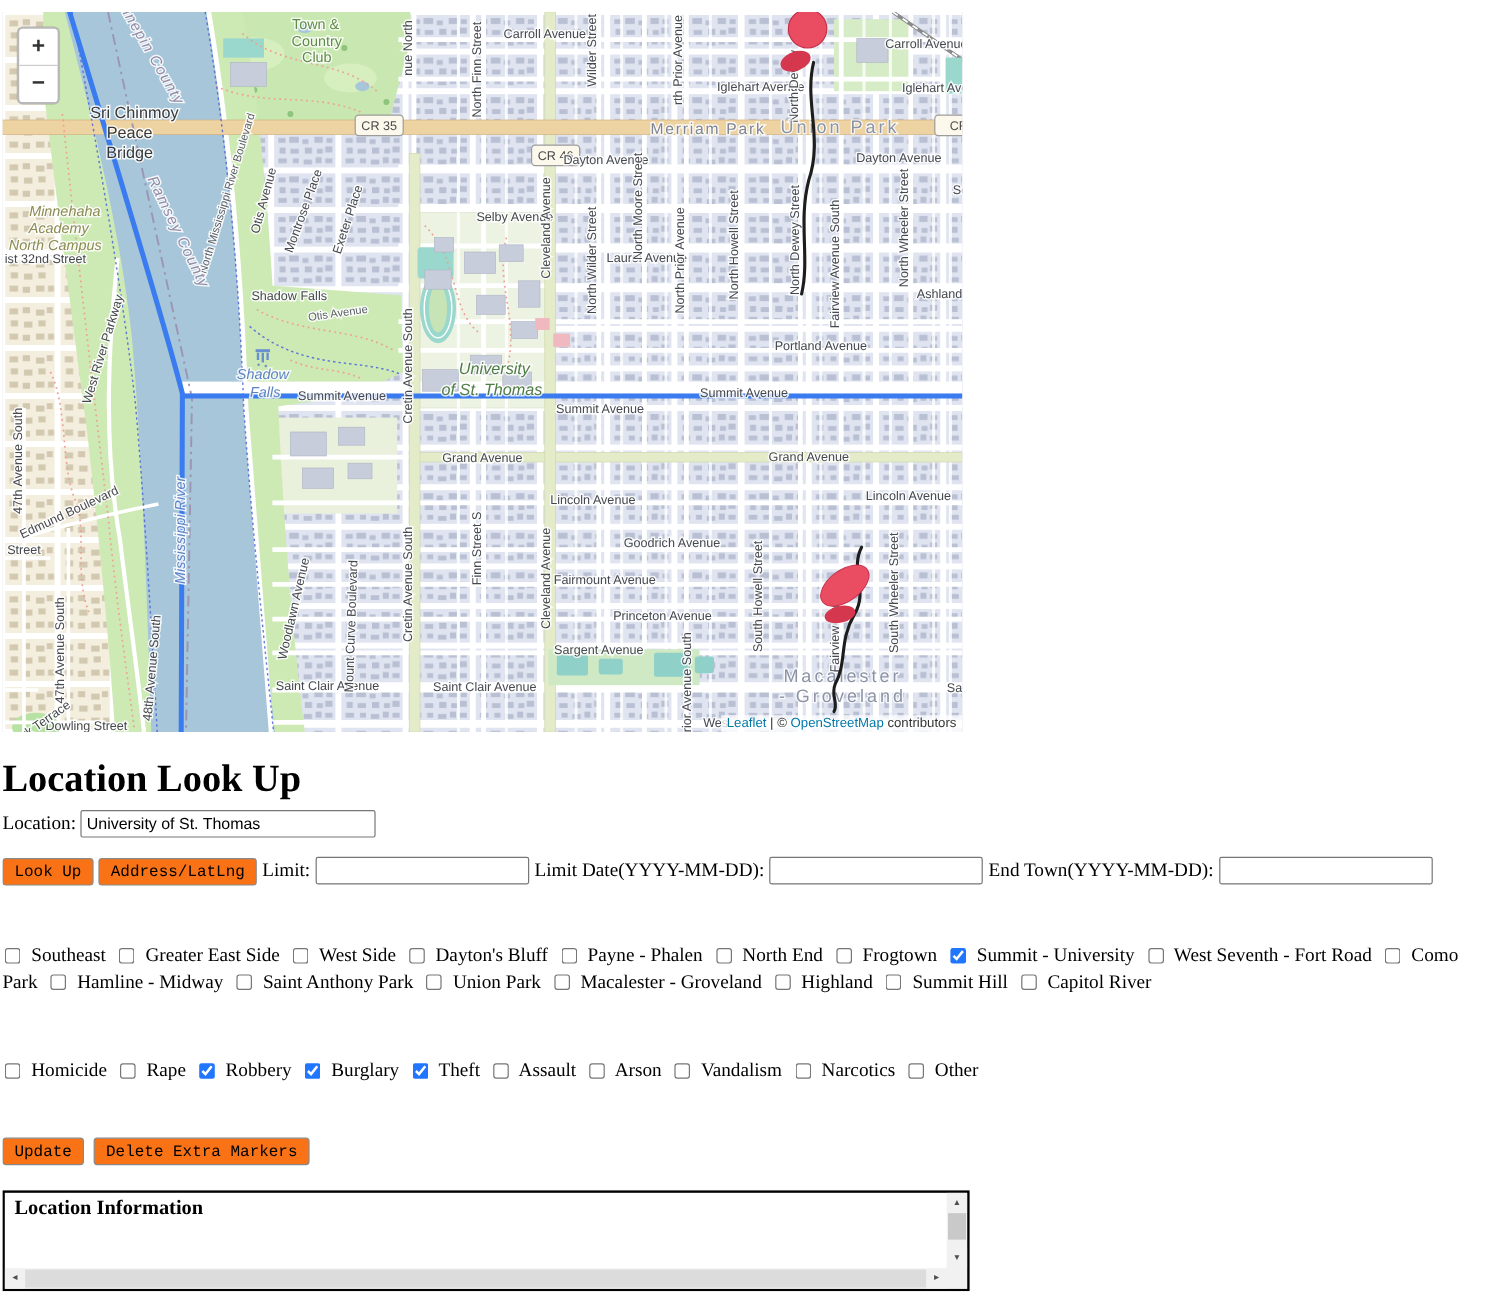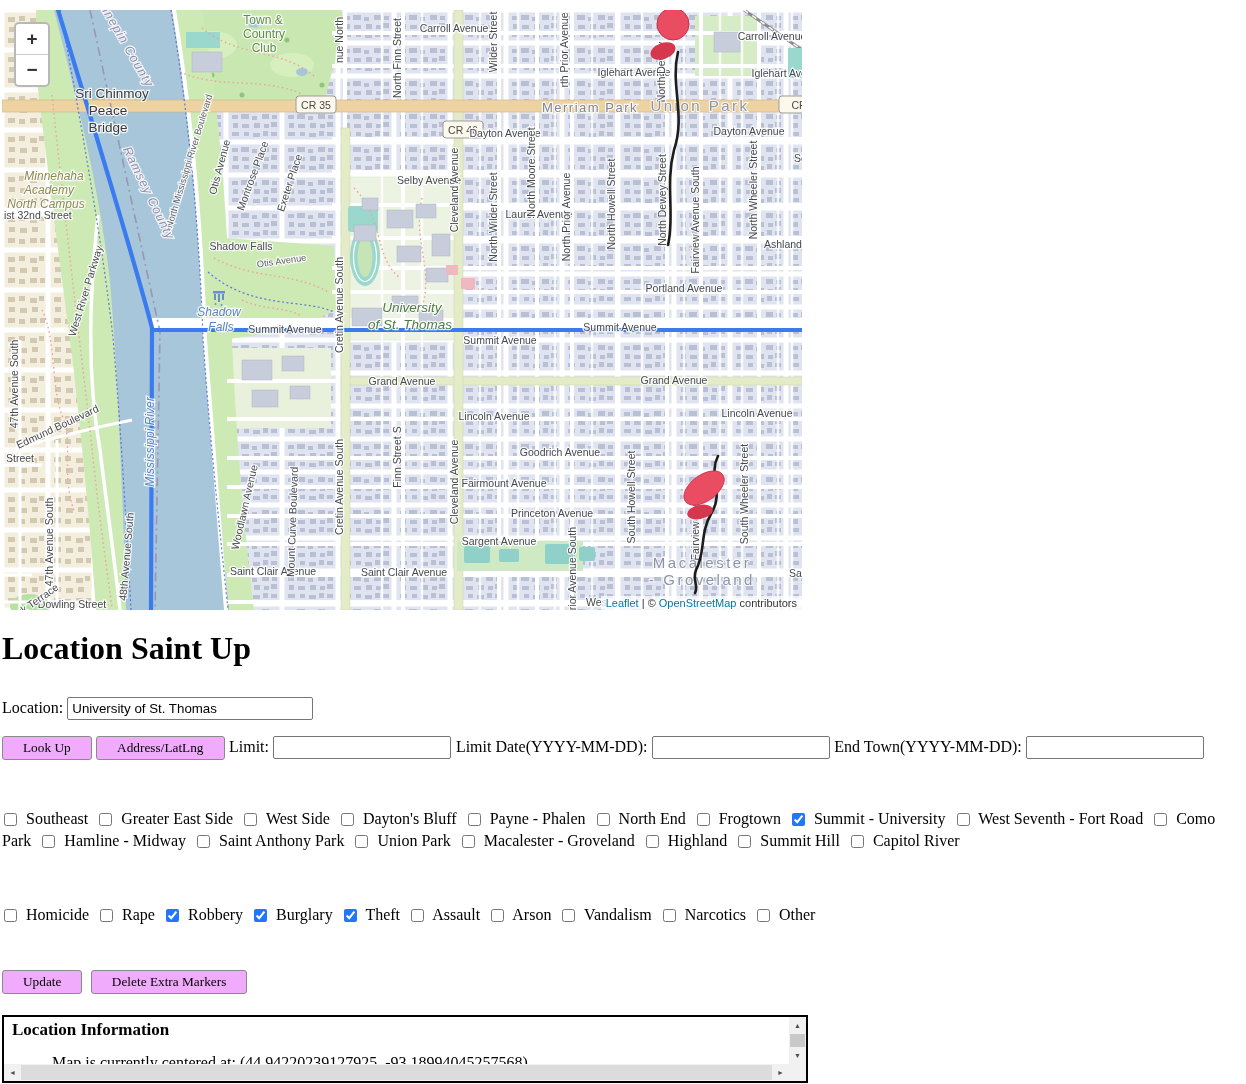--- a/index.html
+++ b/index.html
@@ -30,36 +30,36 @@
 
   .leaflet-zoom{position:absolute;top:12px;left:12px;width:32px;background:#fff;border:2px solid rgba(0,0,0,.28);border-radius:5px;z-index:10}
   .leaflet-zoom a{display:block;width:100%;height:30px;line-height:30px;text-align:center;font-weight:bold;font-size:19px;color:#333;cursor:pointer;text-decoration:none}
   .zin{border-bottom:1px solid #ccc}
   .attrib{position:absolute;right:0;bottom:0;background:rgba(255,255,255,.75);padding:1px 5px;font-size:11px;color:#333;z-index:10}
   .attrib a{color:#0078a8;text-decoration:none;cursor:pointer}
 
   
   h1{font-family:"Liberation Serif",serif;font-size:32px;margin:20px 0 0 0;font-weight:bold}
   .serif{font-family:"Liberation Serif",serif;font-size:16px}
-  .row-loc{margin-top:30px}
+  .row-loc{margin-top:8px}
   input[type=text]{height:17px;font-size:13.3px;font-family:"Liberation Sans",sans-serif;border:1px solid #767676;border-radius:2px;padding:2px 4px}
   .loc-input{width:236px}
   .mid-input{width:168px}
-  .btn{font-size:13.3px;font-family:Liberation Serif, serif;background:#f0abfc;border:1px solid #8a8a8a;border-radius:3px;padding:3px 20px;cursor:pointer;color:#000}
+  .btn{font-size:13.3px;font-family:Liberation Mono, monospace;background:#f97316;border:1px solid #8a8a8a;border-radius:3px;padding:3px 9px;cursor:pointer;color:#000}
   .row2{margin-top:16px}
   .row2 .serif{margin-left:0}
   .grp{margin-top:48px;width:1240px;line-height:1.4}
   .grp2{margin-top:51px}
   input[type=checkbox]{width:13px;height:13px;accent-color:#2176ff;vertical-align:-2px;margin:0 5px 0 7px}
   .grp input[type=checkbox]:first-child{margin-left:2px}
   .rowbtn{margin-top:44px}
   .rowbtn .btn{margin-right:4px}
 
   
-  .info-box{position:relative;width:806px;height:68px;border:2px solid #000;margin-top:21px;box-sizing:border-box;background:#fff;overflow:hidden}
+  .info-box{position:relative;width:806px;height:84px;border:2px solid #000;margin-top:21px;box-sizing:border-box;background:#fff;overflow:hidden}
   .info-title{font-family:"Liberation Serif",serif;font-weight:bold;font-size:17px;margin:3px 0 0 8px}
   .info-msg{font-family:"Liberation Serif",serif;font-size:16px;margin:14px 0 0 48px}
   .vscroll{position:absolute;top:0;right:0;bottom:17px;width:17px;background:#f1f1f1}
   .hscroll{position:absolute;left:0;right:17px;bottom:0;height:17px;background:#f1f1f1}
   .sb-btn{position:absolute;width:17px;height:17px;font-size:7px;line-height:17px;text-align:center;color:#4e4e4e;background:#f1f1f1}
   .sb-up{top:0;left:0}.sb-down{bottom:0;left:0}
   .sb-left{left:0;top:0}.sb-right{right:0;top:0}
   .vthumb{position:absolute;top:17px;left:1px;right:1px;height:22px;background:#c9c9c9}
   .hthumb{position:absolute;left:17px;right:17px;top:1px;bottom:1px;background:#dcdcdc}
   .sb-corner{position:absolute;right:0;bottom:0;width:17px;height:17px;background:#f1f1f1}
@@ -334,21 +334,21 @@
     </g>
   </svg>
 
   <div class="leaflet-zoom">
     <a class="zin">+</a>
     <a class="zout">−</a>
   </div>
   <div class="attrib"><a>Leaflet</a><span> | © </span><a>OpenStreetMap</a><span> contributors</span></div>
 </div>
 
-<h1>Location Saint Up</h1>
+<h1>Location Look Up</h1>
 
 <div class="serif row-loc">
   <span>Location:</span>
   <input type="text" class="loc-input" value="University of St. Thomas" style="">
 </div>
 
 <div class="row2">
   <button class="btn">Look Up</button>
   <button class="btn">Address/LatLng</button>
   <span class="serif">Limit:</span>
@@ -363,21 +363,20 @@
 
 <div class="serif grp grp2"><input type="checkbox" style=""> Homicide <input type="checkbox" style=""> Rape <input type="checkbox" checked="" style=""> Robbery <input type="checkbox" checked="" style=""> Burglary <input type="checkbox" checked="" style=""> Theft <input type="checkbox" style=""> Assault <input type="checkbox" style=""> Arson <input type="checkbox" style=""> Vandalism <input type="checkbox" style=""> Narcotics <input type="checkbox" style=""> Other </div>
 
 <div class="rowbtn">
   <button class="btn">Update</button>
   <button class="btn">Delete Extra Markers</button>
 </div>
 
 <div class="info-box">
   <div class="info-title">Location Information</div>
-  <div class="info-msg">Map is currently centered at: (44.94220239127925, -93.18994045257568)</div>
   <div class="vscroll">
     <div class="sb-btn sb-up">▲</div>
     <div class="vthumb"></div>
     <div class="sb-btn sb-down">▼</div>
   </div>
   <div class="hscroll">
     <div class="sb-btn sb-left">◄</div>
     <div class="hthumb"></div>
     <div class="sb-btn sb-right">►</div>
   </div>

